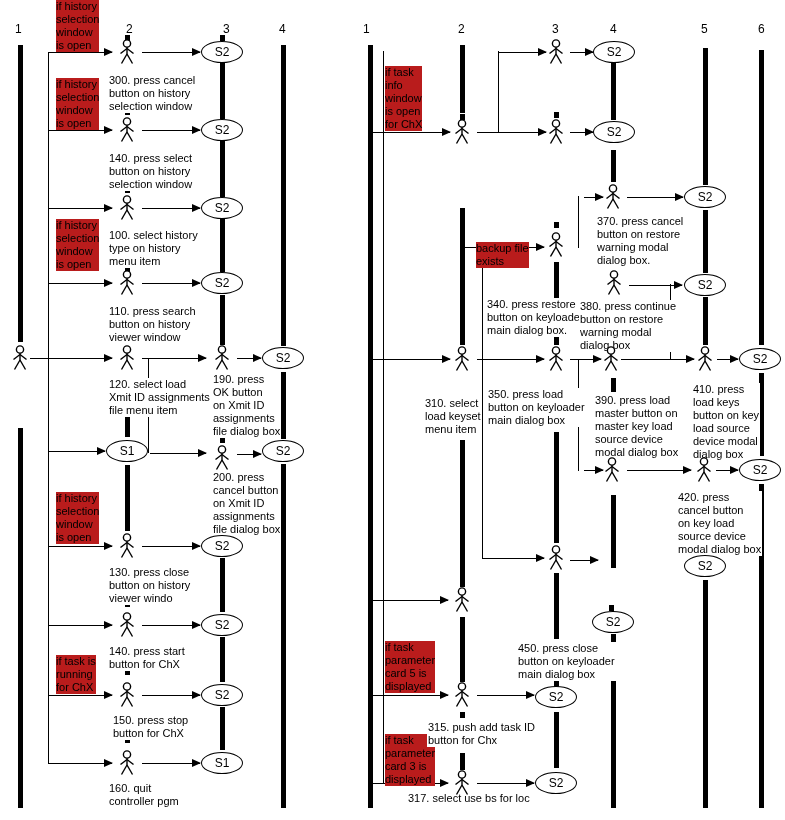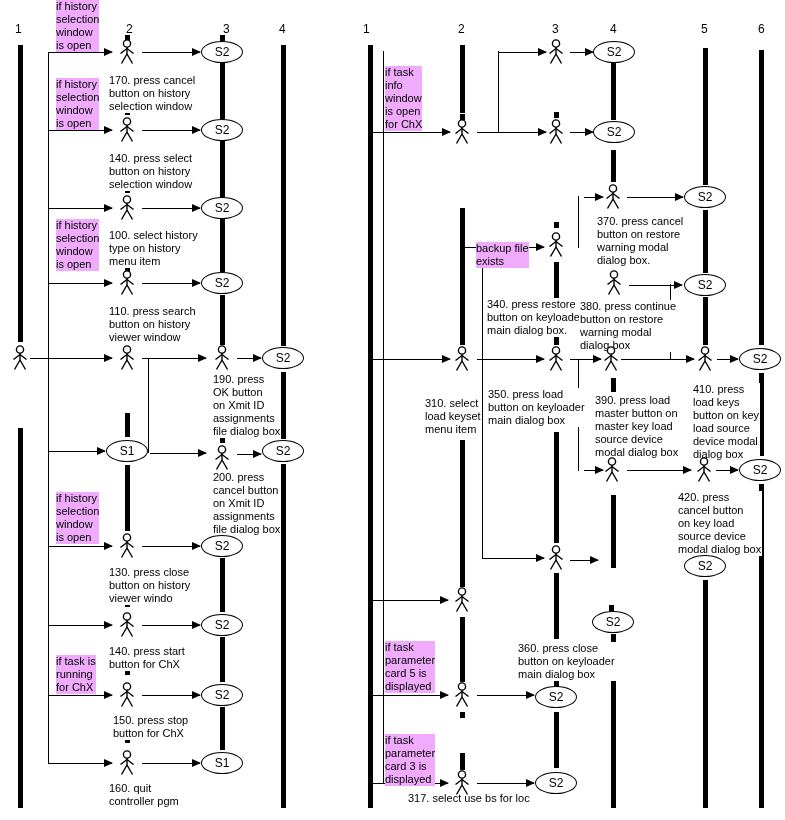--- a/index.html
+++ b/index.html
@@ -10,21 +10,21 @@
   .dh{position:absolute;width:5px;height:6px;background:#000} 
   .ar{position:absolute;height:1px;background:#000;z-index:2}  
   .ar::after{content:"";position:absolute;right:-1px;top:-4px;width:0;height:0;
              border-left:9px solid #000;border-top:4px solid transparent;border-bottom:4px solid transparent}
   .ac{position:absolute;width:16px;height:26px;z-index:4}
   .el{position:absolute;width:42px;height:22px;border:1.5px solid #000;border-radius:50%;
       background:#fff;z-index:5;display:flex;align-items:center;justify-content:center;
       font-size:12px;box-sizing:border-box}
   .lb{position:absolute;font-size:11px;line-height:13px;white-space:pre-line;background:#fff;
       z-index:3;padding:0 1px}
-  .cd{position:absolute;font-size:11px;line-height:13px;white-space:pre-line;background:#f0abfc;z-index:3}
+  .cd{position:absolute;font-size:11px;line-height:13px;white-space:pre-line;background:#b91c1c;z-index:3}
   .hd{position:absolute;font-size:12px;z-index:3}
   .ctr{text-align:center;width:84px}
 </style>
 </head>
 <body>
 
 <div id="canvas">
 
   <span class="hd" style="left:15px;top:22px">1</span>
   <span class="hd" style="left:126px;top:22px">2</span>
@@ -425,32 +425,35 @@
 exists</span>
   <span class="cd" style="left:385px;top:641px">if task
 parameter
 card 5 is
 displayed</span>
   <span class="cd" style="left:385px;top:734px">if task
 parameter
 card 3 is
 displayed</span>
 
-  <span class="lb" style="left:108px;top:74px">170. press cancel
+  <span class="lb" style="left:108px;top:74px">300. press cancel
 button on history
 selection window</span>
   <span class="lb" style="left:108px;top:152px">140. press select
 button on history
 selection window</span>
   <span class="lb" style="left:108px;top:229px">100. select history
 type on history
 menu item</span>
   <span class="lb" style="left:108px;top:305px">110. press search
 button on history
 viewer window</span>
+  <span class="lb" style="left:108px;top:378px">120. select load
+Xmit ID assignments
+file menu item</span>
   <span class="lb" style="left:212px;top:373px">190. press
 OK button
 on Xmit ID
 assignments
 file dialog box</span>
   <span class="lb" style="left:212px;top:471px">200. press
 cancel button
 on Xmit ID
 assignments
 file dialog box</span>
@@ -490,18 +493,20 @@
 load keys
 button on key
 load source
 device modal
 dialog box</span>
   <span class="lb" style="left:677px;top:491px">420. press
 cancel button
 on key load
 source device
 modal dialog box</span>
-  <span class="lb" style="left:517px;top:642px">360. press close
+  <span class="lb" style="left:517px;top:642px">450. press close
 button on keyloader
 main dialog box</span>
+  <span class="lb" style="left:427px;top:721px">315. push add task ID
+button for Chx</span>
   <span class="lb" style="left:407px;top:792px">317. select use bs for loc</span>
 
 </div>
 
 </body></html>

